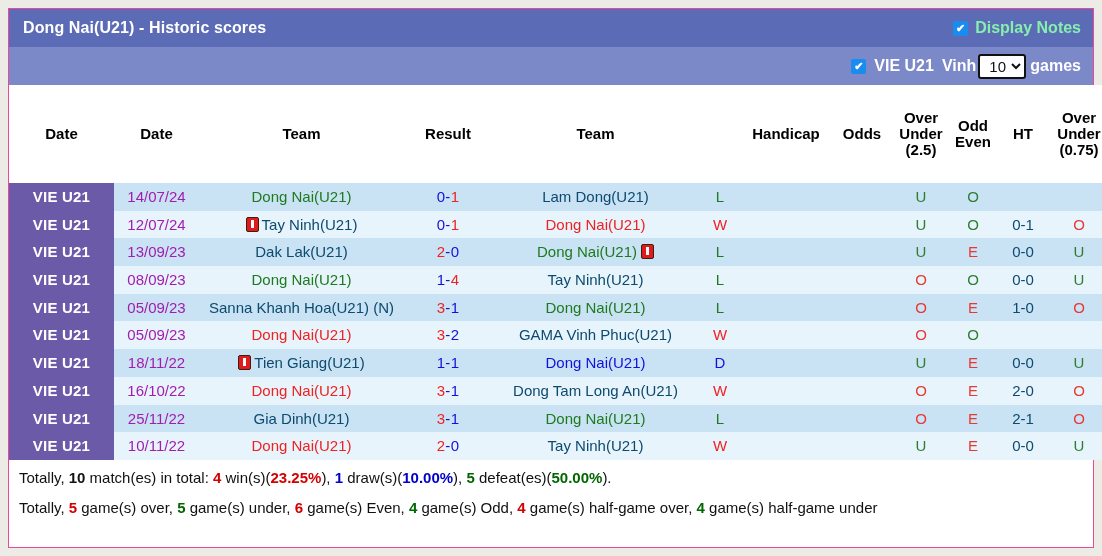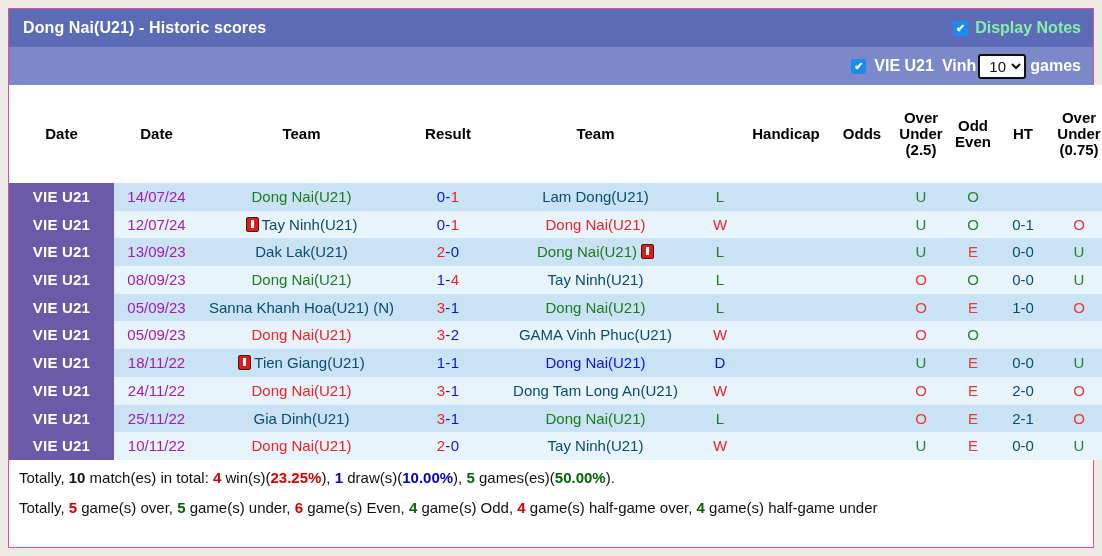--- a/index.html
+++ b/index.html
@@ -323,21 +323,21 @@
           <td class="c-wdl"><span class="b">D</span></td>
           <td class="c-hcp"><span></span></td>
           <td class="c-odds"><span></span></td>
           <td class="c-ou"><span class="ou-g">U</span></td>
           <td class="c-oe"><span class="oe-r">E</span></td>
           <td class="c-ht"><span class="k">0-0</span></td>
           <td class="c-ou2"><span class="ou-g">U</span></td>
         </tr>
         <tr class="r-even">
           <td class="c-league"><span>VIE U21</span></td>
-          <td class="c-date"><span>24/11/22</span></td>
+          <td class="c-date"><span>16/10/22</span></td>
           <td class="c-team"><span class="r">Dong Nai(U21)</span></td>
           <td class="c-score"><span class="r">3</span><span class="b">-</span><span class="b">1</span></td>
           <td class="c-team"><span class="k">Dong Tam Long An(U21)</span></td>
           <td class="c-wdl"><span class="r">W</span></td>
           <td class="c-hcp"><span></span></td>
           <td class="c-odds"><span></span></td>
           <td class="c-ou"><span class="ou-r">O</span></td>
           <td class="c-oe"><span class="oe-r">E</span></td>
           <td class="c-ht"><span class="k">2-0</span></td>
           <td class="c-ou2"><span class="ou-r">O</span></td>
@@ -368,20 +368,20 @@
           <td class="c-ou"><span class="ou-g">U</span></td>
           <td class="c-oe"><span class="oe-r">E</span></td>
           <td class="c-ht"><span class="k">0-0</span></td>
           <td class="c-ou2"><span class="ou-g">U</span></td>
         </tr>
       </tbody>
   </table>
 
   <div class="footer">
     <p>
-      <span>Totally, </span><span class="f-black">10</span><span> match(es) in total: </span><span class="f-red">4</span><span> win(s)(</span><span class="f-red">23.25%</span><span>), </span><span class="f-blue">1</span><span> draw(s)(</span><span class="f-blue">10.00%</span><span>), </span><span class="f-green">5</span><span> games(es)(</span><span class="f-green">50.00%</span><span>).</span>
+      <span>Totally, </span><span class="f-black">10</span><span> match(es) in total: </span><span class="f-red">4</span><span> win(s)(</span><span class="f-red">23.25%</span><span>), </span><span class="f-blue">1</span><span> draw(s)(</span><span class="f-blue">10.00%</span><span>), </span><span class="f-green">5</span><span> defeat(es)(</span><span class="f-green">50.00%</span><span>).</span>
     </p>
     <p>
       <span>Totally, </span><span class="f-red">5</span><span> game(s) over, </span><span class="f-green">5</span><span> game(s) under, </span><span class="f-red">6</span><span> game(s) Even, </span><span class="f-green">4</span><span> game(s) Odd, </span><span class="f-red">4</span><span> game(s) half-game over, </span><span class="f-green">4</span><span> game(s) half-game under</span>
     </p>
   </div>
 
 </div>
 
 </body></html>

